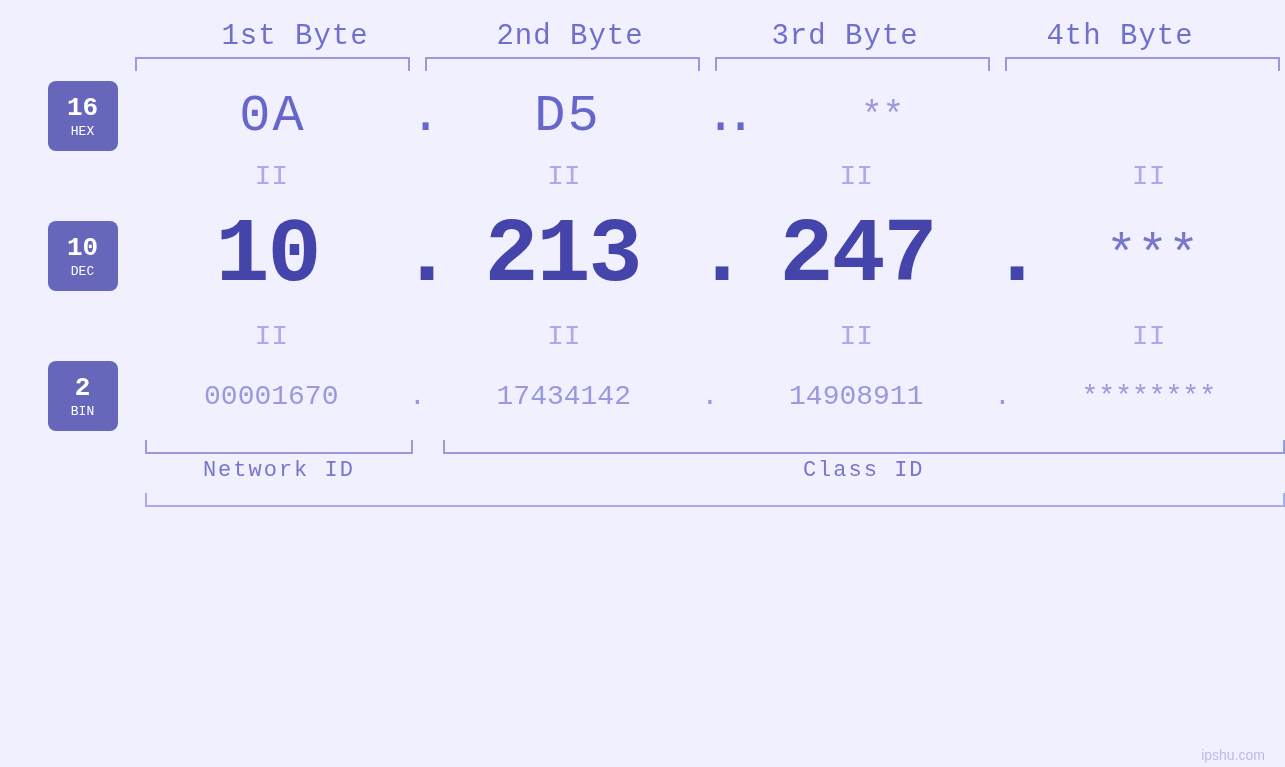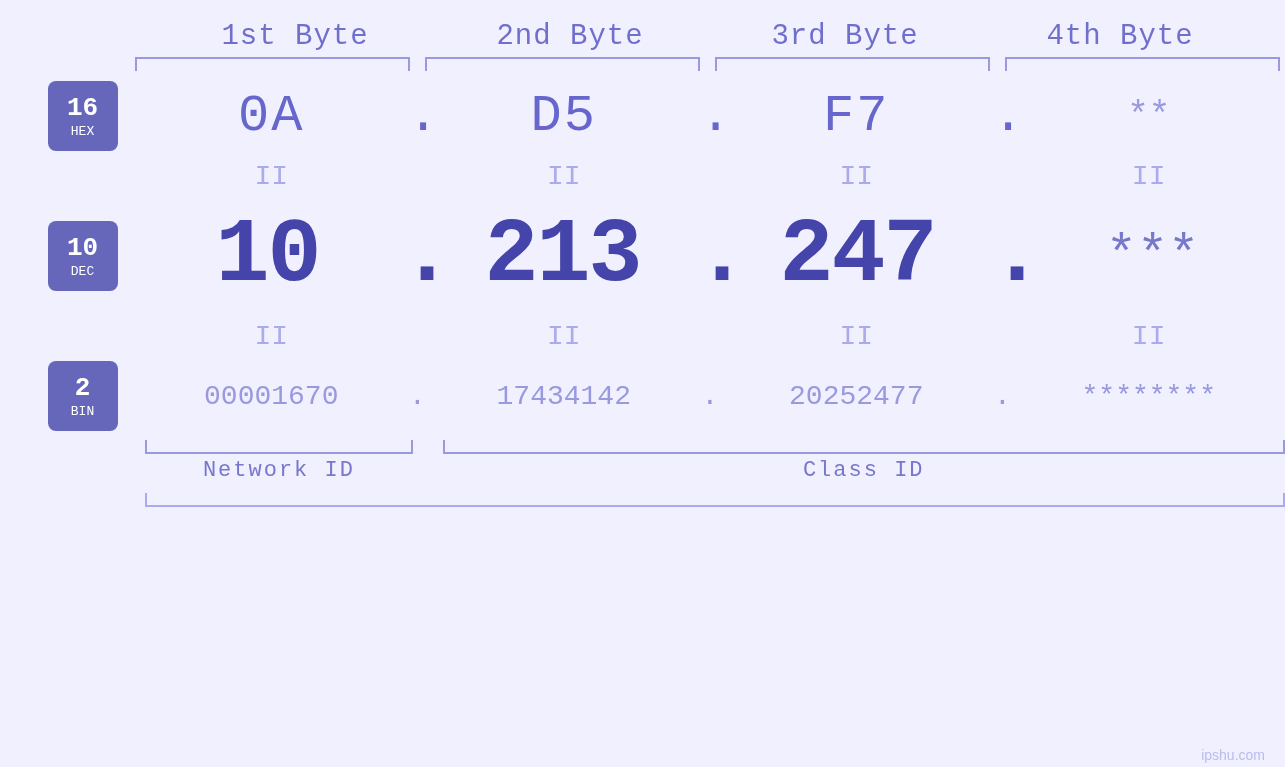--- a/index.html
+++ b/index.html
@@ -332,21 +332,20 @@
       </div>
     </div>
 
     <div class="data-rows">
 
       <div class="hex-row">
         <div class="cell cell-hex">0A</div>
         <div class="dot">.</div>
         <div class="cell cell-hex">D5</div>
         <div class="dot">.</div>
-        <div class="cell cell-hex">F7</div>
         <div class="dot">.</div>
         <div class="cell cell-hex-small">**</div>
       </div>
 
       <div class="equals-row">
         <div class="equals-sign">II</div>
         <div class="equals-spacer"></div>
         <div class="equals-sign">II</div>
         <div class="equals-spacer"></div>
         <div class="equals-sign">II</div>
@@ -372,21 +371,21 @@
         <div class="equals-sign">II</div>
         <div class="equals-spacer"></div>
         <div class="equals-sign">II</div>
       </div>
 
       <div class="bin-row">
         <div class="cell cell-bin">00001670</div>
         <div class="dot-small">.</div>
         <div class="cell cell-bin">17434142</div>
         <div class="dot-small">.</div>
-        <div class="cell cell-bin">20252477</div>
+        <div class="cell cell-bin">14908911</div>
         <div class="dot-small">.</div>
         <div class="cell cell-bin">********</div>
       </div>
 
     </div>
   </div>
 
   <div style="display:flex; width:100%; padding-left:145px; margin-top:4px;">
     <div class="bottom-bracket-network"></div>
     <div style="width:15px;"></div>

